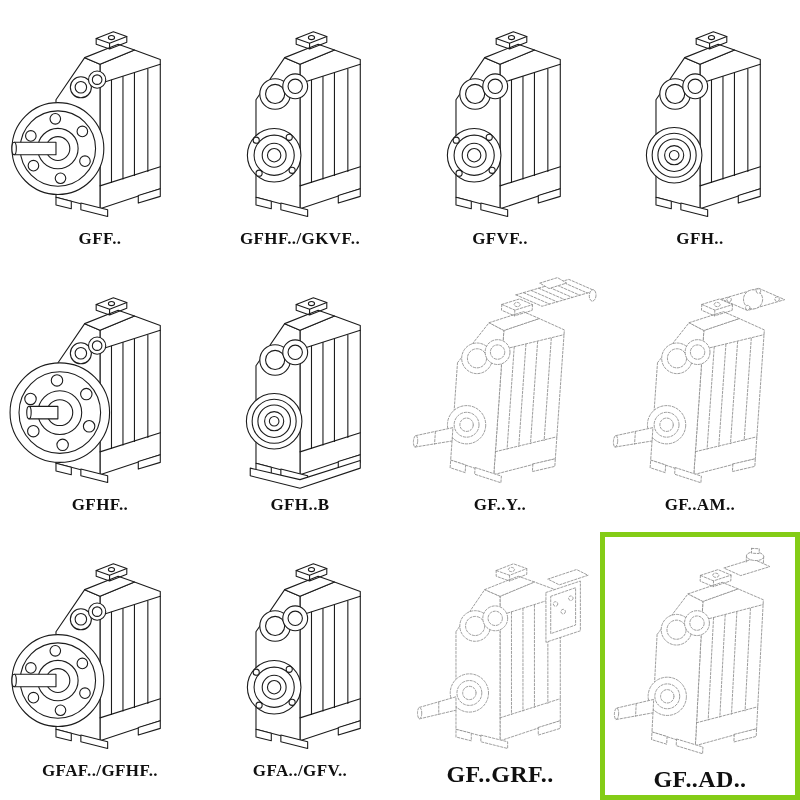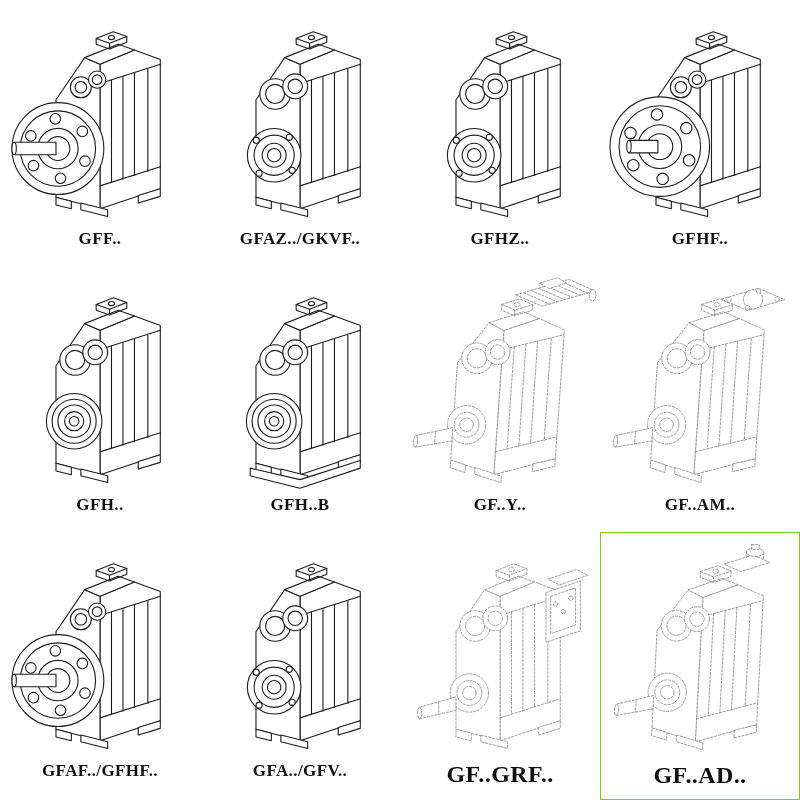--- a/index.html
+++ b/index.html
@@ -1,20 +1,20 @@
 <!DOCTYPE html>
 <html><head>
 <meta charset="utf-8">
 <style>
   *{margin:0;padding:0;box-sizing:border-box}
   html,body{width:800px;height:800px;background:#ffffff;overflow:hidden}
   body{font-family:"Liberation Serif", serif;}
   .grid{display:grid;grid-template-columns:repeat(4,200px);grid-template-rows:266px 266px 268px;width:800px;height:800px}
   .cell{display:flex;flex-direction:column;align-items:center;justify-content:flex-start;padding-top:5px}
-  .cell.boxed{border:1px solid #84cc16}
+  .cell.boxed{border:5px solid #84cc16}
   .art{width:198px;height:222px}
   .art svg{display:block;width:100%;height:100%}
   .lbl{font-weight:bold;font-size:17px;color:#101010;letter-spacing:.4px;margin-top:2px;text-align:left;white-space:nowrap}
   .lbl.big{font-size:24px}
 </style>
 </head>
 <body>
 
 <div class="grid">
 
@@ -86,21 +86,21 @@
             <circle cx="73" cy="157" r="21"></circle>
             <circle cx="73" cy="157" r="12.5"></circle>
             <circle cx="73" cy="157" r="7"></circle>
             <circle cx="91.76808885641496" cy="172.74829643732022" r="3.2"></circle>
             <circle cx="57.251703562679786" cy="175.76808885641498" r="3.2"></circle>
             <circle cx="54.23191114358504" cy="141.25170356267978" r="3.2"></circle>
             <circle cx="88.7482964373202" cy="138.23191114358502" r="3.2"></circle>
           </g>
         </svg>
       </div>
-    <figcaption class="lbl">GFAZ../GKVF..</figcaption>
+    <figcaption class="lbl">GFHF../GKVF..</figcaption>
   </figure>
 
   <figure class="cell">
     <div class="art">
         <svg viewBox="0 0 200 232">
           <g fill="#fff" stroke="#1c1c1c" stroke-width="1.15" stroke-linejoin="round" stroke-linecap="round">
             <path d="M100,62 L136,47 L163,57 L163,192 L100,213 Z"></path>
             <path d="M54,99 L84,55 L100,62 L100,213 L54,201 Z"></path>
             <path d="M84,55 L119,41 L136,47 L100,62 Z"></path>
             <path d="M96,35 L114,28 L128,33 L110,40 Z"></path>
@@ -123,21 +123,55 @@
             <circle cx="73" cy="157" r="21"></circle>
             <circle cx="73" cy="157" r="12.5"></circle>
             <circle cx="73" cy="157" r="7"></circle>
             <circle cx="91.76808885641496" cy="172.74829643732022" r="3.2"></circle>
             <circle cx="57.251703562679786" cy="175.76808885641498" r="3.2"></circle>
             <circle cx="54.23191114358504" cy="141.25170356267978" r="3.2"></circle>
             <circle cx="88.7482964373202" cy="138.23191114358502" r="3.2"></circle>
           </g>
         </svg>
       </div>
-    <figcaption class="lbl">GFHZ..</figcaption>
+    <figcaption class="lbl">GFVF..</figcaption>
+  </figure>
+
+  <figure class="cell">
+    <div class="art">
+        <svg viewBox="0 0 200 232">
+          <g fill="#fff" stroke="#1c1c1c" stroke-width="1.15" stroke-linejoin="round" stroke-linecap="round">
+            <path d="M100,62 L136,47 L163,57 L163,192 L100,213 Z"></path>
+            <path d="M54,99 L84,55 L100,62 L100,213 L54,201 Z"></path>
+            <path d="M84,55 L119,41 L136,47 L100,62 Z"></path>
+            <path d="M96,35 L114,28 L128,33 L110,40 Z"></path>
+            <path d="M96,35 L96,41 L110,46 L110,40 M128,33 L128,39 L110,46" fill="none"></path>
+            <ellipse cx="112" cy="34" rx="3.2" ry="2.2"></ellipse>
+            <line x1="100" y1="82" x2="163" y2="62"></line>
+            <line x1="100" y1="189" x2="163" y2="169"></line>
+            <line x1="112" y1="78.4" x2="112" y2="185.4"></line>
+            <line x1="124" y1="74.8" x2="124" y2="181.8"></line>
+            <line x1="136" y1="71.1" x2="136" y2="178.1"></line>
+            <line x1="150" y1="66.9" x2="150" y2="173.9"></line>
+            <path d="M54,201 L70,205 L70,213 L54,209 Z"></path>
+            <path d="M140,199 L163,192 L163,200 L140,207 Z"></path>
+            <path d="M80,207 L108,214 L108,221 L80,214 Z"></path>
+            <circle cx="74" cy="93" r="16"></circle>
+            <circle cx="74" cy="93" r="10"></circle>
+            <circle cx="95" cy="85" r="13"></circle>
+            <circle cx="95" cy="85" r="7.5"></circle>
+            <circle cx="73" cy="157" r="29"></circle>
+            <circle cx="73" cy="157" r="23"></circle>
+            <circle cx="73" cy="157" r="17"></circle>
+            <circle cx="73" cy="157" r="10"></circle>
+            <circle cx="73" cy="157" r="5"></circle>
+          </g>
+        </svg>
+      </div>
+    <figcaption class="lbl">GFH..</figcaption>
   </figure>
 
   <figure class="cell">
     <div class="art">
         <svg viewBox="0 0 200 232">
           <g fill="#fff" stroke="#1c1c1c" stroke-width="1.15" stroke-linejoin="round" stroke-linecap="round">
             <path d="M100,62 L136,47 L163,57 L163,192 L100,213 Z"></path>
             <path d="M54,99 L84,55 L100,62 L100,213 L54,201 Z"></path>
             <path d="M84,55 L119,41 L136,47 L100,62 Z"></path>
             <path d="M96,35 L114,28 L128,33 L110,40 Z"></path>
@@ -195,54 +229,20 @@
             <path d="M80,207 L108,214 L108,221 L80,214 Z"></path>
             <circle cx="74" cy="93" r="16"></circle>
             <circle cx="74" cy="93" r="10"></circle>
             <circle cx="95" cy="85" r="13"></circle>
             <circle cx="95" cy="85" r="7.5"></circle>
             <circle cx="73" cy="157" r="29"></circle>
             <circle cx="73" cy="157" r="23"></circle>
             <circle cx="73" cy="157" r="17"></circle>
             <circle cx="73" cy="157" r="10"></circle>
             <circle cx="73" cy="157" r="5"></circle>
-          </g>
-        </svg>
-      </div>
-    <figcaption class="lbl">GFH..</figcaption>
-  </figure>
-
-  <figure class="cell">
-    <div class="art">
-        <svg viewBox="0 0 200 232">
-          <g fill="#fff" stroke="#1c1c1c" stroke-width="1.15" stroke-linejoin="round" stroke-linecap="round">
-            <path d="M100,62 L136,47 L163,57 L163,192 L100,213 Z"></path>
-            <path d="M54,99 L84,55 L100,62 L100,213 L54,201 Z"></path>
-            <path d="M84,55 L119,41 L136,47 L100,62 Z"></path>
-            <path d="M96,35 L114,28 L128,33 L110,40 Z"></path>
-            <path d="M96,35 L96,41 L110,46 L110,40 M128,33 L128,39 L110,46" fill="none"></path>
-            <ellipse cx="112" cy="34" rx="3.2" ry="2.2"></ellipse>
-            <line x1="100" y1="82" x2="163" y2="62"></line>
-            <line x1="100" y1="189" x2="163" y2="169"></line>
-            <line x1="112" y1="78.4" x2="112" y2="185.4"></line>
-            <line x1="124" y1="74.8" x2="124" y2="181.8"></line>
-            <line x1="136" y1="71.1" x2="136" y2="178.1"></line>
-            <line x1="150" y1="66.9" x2="150" y2="173.9"></line>
-            <path d="M54,201 L70,205 L70,213 L54,209 Z"></path>
-            <path d="M140,199 L163,192 L163,200 L140,207 Z"></path>
-            <path d="M80,207 L108,214 L108,221 L80,214 Z"></path>
-            <circle cx="74" cy="93" r="16"></circle>
-            <circle cx="74" cy="93" r="10"></circle>
-            <circle cx="95" cy="85" r="13"></circle>
-            <circle cx="95" cy="85" r="7.5"></circle>
-            <circle cx="73" cy="157" r="29"></circle>
-            <circle cx="73" cy="157" r="23"></circle>
-            <circle cx="73" cy="157" r="17"></circle>
-            <circle cx="73" cy="157" r="10"></circle>
-            <circle cx="73" cy="157" r="5"></circle>
             <path d="M48,206 L100,218 L163,198 L163,206 L100,227 L48,214 Z"></path>
           </g>
         </svg>
       </div>
     <figcaption class="lbl">GFH..B</figcaption>
   </figure>
 
   <figure class="cell">
     <div class="art">
         <svg viewBox="0 0 200 232">

